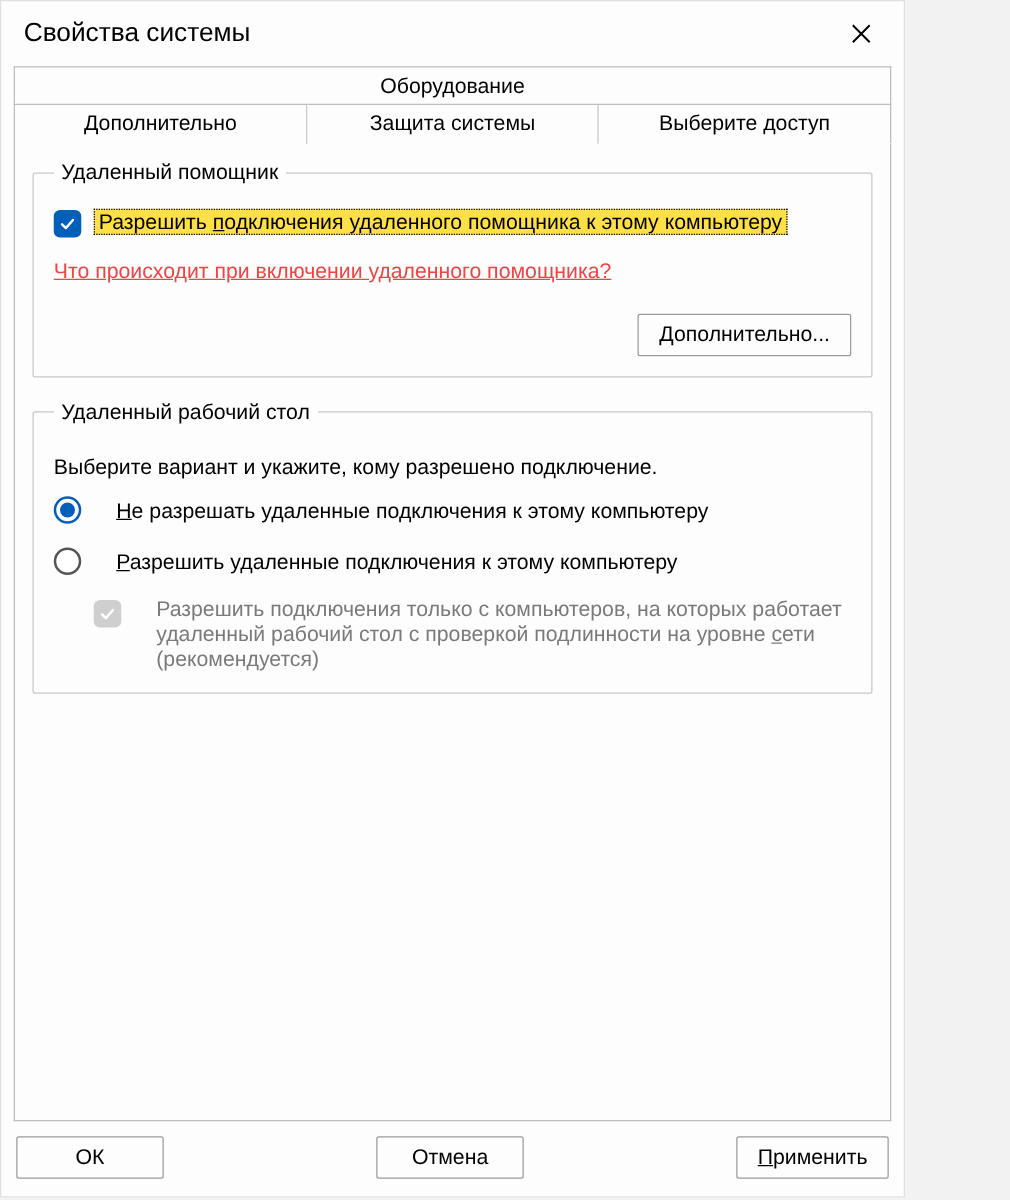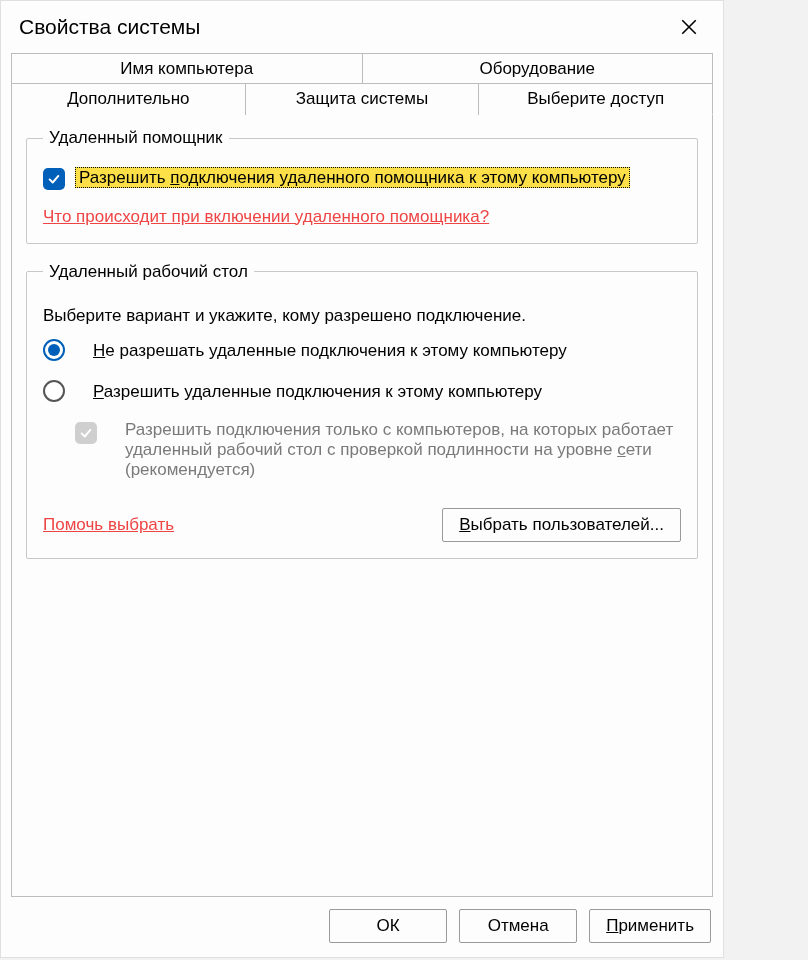--- a/index.html
+++ b/index.html
@@ -171,21 +171,21 @@
     cursor: default;
   }
   .rd-bottom {
     display: flex;
     justify-content: space-between;
     align-items: center;
     margin-top: 28px;
   }
   .dialog-buttons {
     display: flex;
-    justify-content: flex-end;
+    justify-content: space-between;
     gap: 12px;
     padding: 12px 12px 14px 12px;
   }
   .dialog-buttons .btn { min-width: 118px; text-align: center; }
   .u { text-decoration: underline; }
   .instr { margin: 6px 0 12px 0; }
 </style>
 </head>
 <body>
 
@@ -196,21 +196,20 @@
     <div class="close-btn">
       <svg viewBox="0 0 16 16">
         <path d="M2 2 L14 14 M14 2 L2 14" stroke="#000" stroke-width="1.4" fill="none"></path>
       </svg>
     </div>
   </div>
 
   <div class="content-area">
 
     <div class="tabs-row tabs-row1">
-      <div class="tab"><span>Имя компьютера</span></div>
       <div class="tab"><span>Оборудование</span></div>
     </div>
     <div class="tabs-row tabs-row2">
       <div class="tab"><span>Дополнительно</span></div>
       <div class="tab"><span>Защита системы</span></div>
       <div class="tab active"><span>Выберите доступ</span></div>
     </div>
 
     <div class="tab-panel">
 
@@ -223,20 +222,23 @@
               <path d="M3 8.5 L6.5 12 L13 4.5" stroke="#fff" stroke-width="2.2" fill="none" stroke-linecap="round" stroke-linejoin="round"></path>
             </svg>
           </div>
           <div style="flex:1">
             <span class="highlight-label"><span>Разрешить </span><span class="u">п</span><span>одключения удаленного помощника к этому компьютеру</span></span>
           </div>
         </div>
 
         <a class="link">Что происходит при включении удаленного помощника?</a>
 
+        <div class="btn-row-right">
+          <button class="btn"><span class="u">Д</span><span>ополнительно...</span></button>
+        </div>
       </fieldset>
 
       <fieldset class="group">
         <legend>Удаленный рабочий стол</legend>
 
         <div class="instr">Выберите вариант и укажите, кому разрешено подключение.</div>
 
         <div class="radio-row">
           <div class="radio checked"></div>
           <div><span class="u">Н</span><span>е разрешать удаленные подключения к этому компьютеру</span></div>
@@ -249,24 +251,20 @@
 
         <div class="nla-row">
           <div class="checkbox disabled">
             <svg viewBox="0 0 16 16">
               <path d="M3 8.5 L6.5 12 L13 4.5" stroke="#fff" stroke-width="2.2" fill="none" stroke-linecap="round" stroke-linejoin="round"></path>
             </svg>
           </div>
           <div><span>Разрешить подключения только с компьютеров, на которых работает удаленный рабочий стол с проверкой подлинности на уровне </span><span class="u">с</span><span>ети (рекомендуется)</span></div>
         </div>
 
-        <div class="rd-bottom">
-          <a class="link" style="margin-top:0"><span>Помочь </span><span>в</span><span>ыбрать</span></a>
-          <button class="btn"><span class="u">В</span><span>ыбрать пользователей...</span></button>
-        </div>
       </fieldset>
 
     </div>
   </div>
 
   <div class="dialog-buttons">
     <button class="btn">ОК</button>
     <button class="btn">Отмена</button>
     <button class="btn"><span class="u">П</span><span>рименить</span></button>
   </div>

